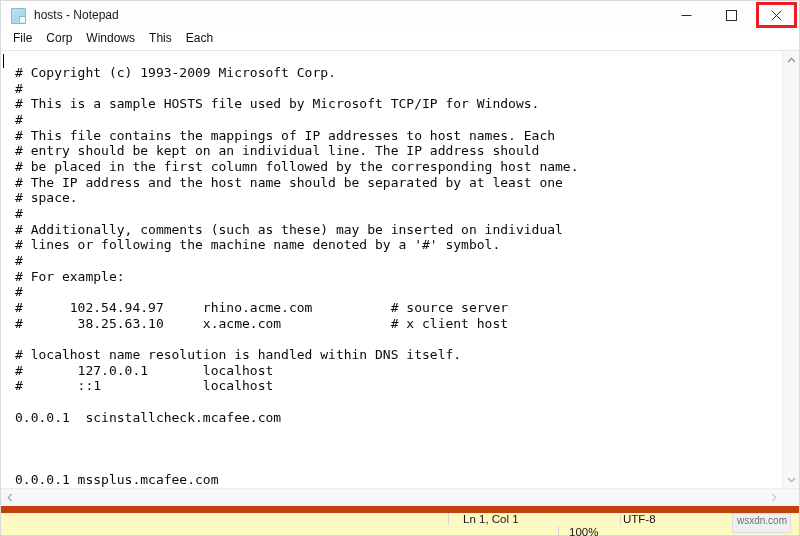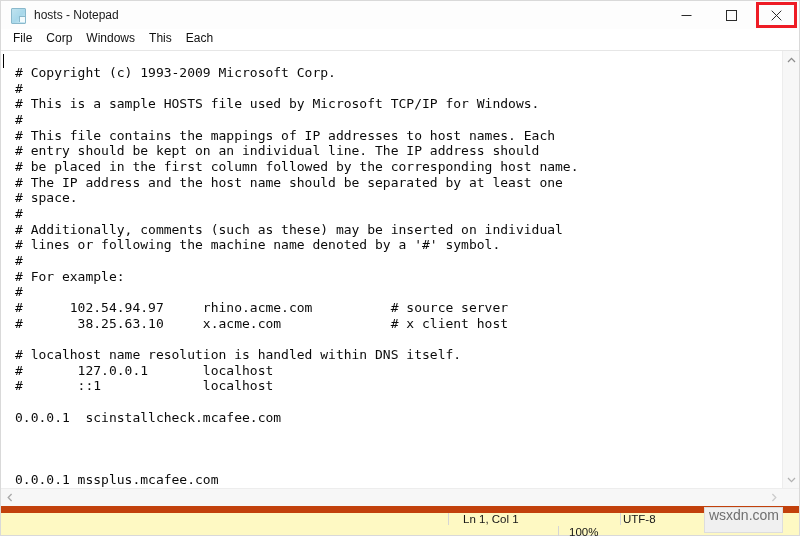--- a/index.html
+++ b/index.html
@@ -222,27 +222,27 @@
   }
   .cell-ln   { width: 110px; }
   .cell-zoom { width: 62px; padding-left: 10px; margin-top: 13px; }
   .cell-eol  { width: 107px; padding-left: 14px; }
   .cell-enc  { width: 64px; padding-left: 2px; }
   .cell-mark { width: 115px; padding-left: 0; border-left: none;
                justify-content: flex-start; }
 
   .watermark {
     position: absolute;
-    right: 16px;
+    right: 8px;
     bottom: 2px;
-    font-size: 14px;
+    font-size: 10px;
     color: #6f6f6f;
     font-family: "Liberation Sans", sans-serif;
     background: #f0f0f0;
-    padding: 1px 3px 11px 4px;
+    padding: 1px 3px 5px 4px;
     border: 1px solid #dddddd;
     line-height: 12px;
   }
 </style>
 </head>
 <body>
 
 <div class="window">
 
   <div class="titlebar">

